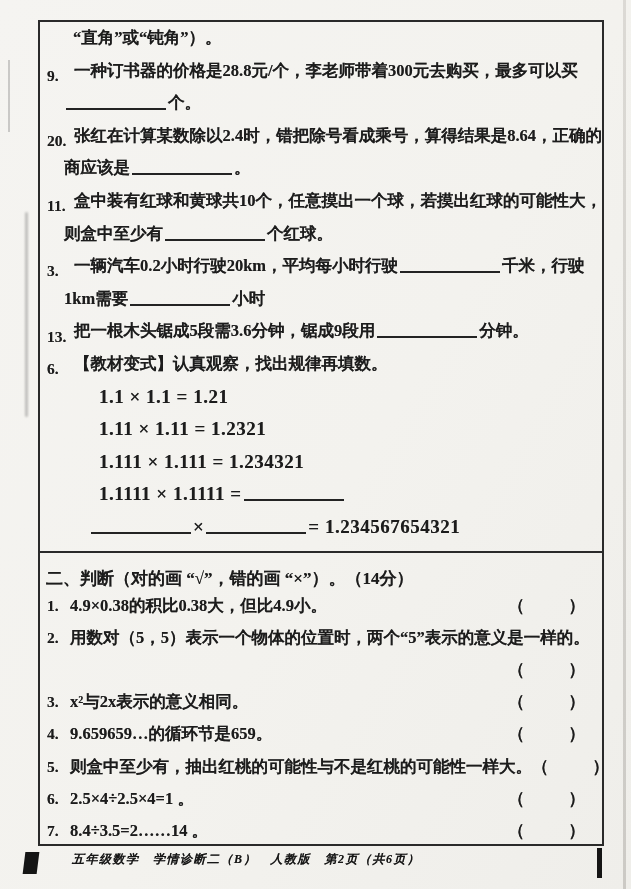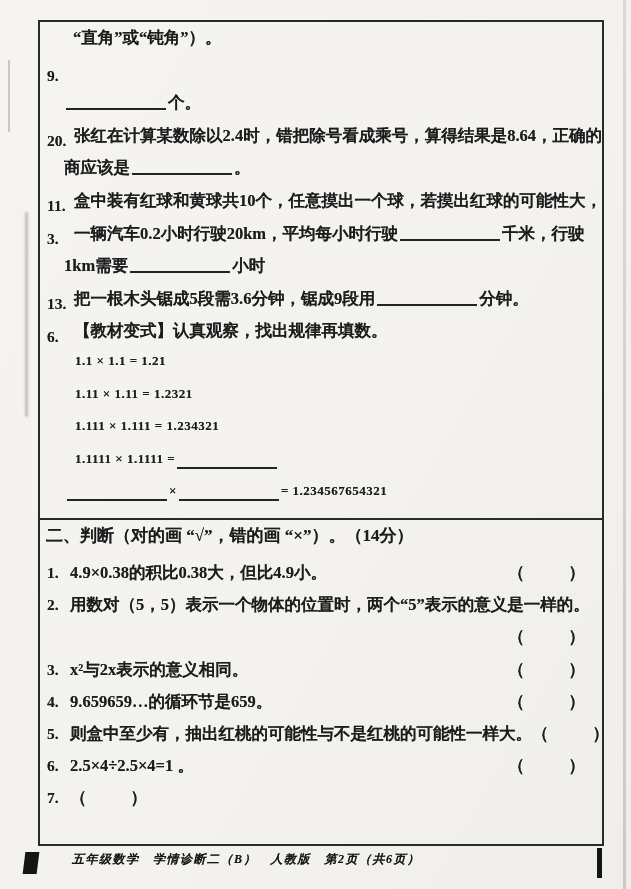--- a/index.html
+++ b/index.html
@@ -25,31 +25,31 @@
     padding-left:34px;
     font-size:16.5px;font-weight:bold;
     white-space:nowrap;
   }
   .row .num,.jrow .num{
     position:absolute;left:7px;top:50%;transform:translateY(-50%);
     font-size:15.5px;font-weight:bold;
   }
   .row.header1{padding-left:33px;}
   .row.cont{padding-left:24px;}
-  .row.eq{padding-left:35px;font-size:13px;letter-spacing:.5px;}
+  .row.eq{padding-left:35px;font-size:19px;letter-spacing:.5px;margin-left:24px;}
   .row.eq5{padding-left:25px;}
   .blank{
     display:inline-block;width:100px;height:16px;
     border-bottom:2px solid #232323;
     margin:0 2px;
   }
   .divider{border-top:2.5px solid #2a2a2a;margin-top:2px;}
   .sec2{padding-top:4px;}
   .jhead{
-    height:33px;display:flex;align-items:flex-start;
+    height:33px;display:flex;align-items:flex-end;
     padding-left:6px;font-size:17px;font-weight:bold;white-space:nowrap;
   }
   .jrow{
     position:relative;height:32.2px;
     display:flex;align-items:center;
     padding-left:30px;padding-right:17px;
     font-size:16.5px;font-weight:bold;white-space:nowrap;
   }
   .jrow .jtext{flex:1;}
   .paren{display:inline-flex;gap:44px;font-weight:bold;}
@@ -74,39 +74,45 @@
 
   <div class="box">
 
     <div class="sec1">
       <div class="row header1">
         <span>“直角”或“钝角”）。</span>
       </div>
 
       <div class="row">
         <span class="num">9.</span>
+        <span>一种订书器的价格是28.8元/个，李老师带着300元去购买，最多可以买</span>
       </div>
       <div class="row cont">
         <span class="blank"></span>
         <span>个。</span>
       </div>
 
       <div class="row">
         <span class="num">20.</span>
         <span>张红在计算某数除以2.4时，错把除号看成乘号，算得结果是8.64，正确的</span>
       </div>
       <div class="row cont">
         <span>商应该是</span>
         <span class="blank"></span>
         <span>。</span>
       </div>
 
       <div class="row">
         <span class="num">11.</span>
         <span>盒中装有红球和黄球共10个，任意摸出一个球，若摸出红球的可能性大，</span>
+      </div>
+      <div class="row cont">
+        <span>则盒中至少有</span>
+        <span class="blank"></span>
+        <span>个红球。</span>
       </div>
 
       <div class="row">
         <span class="num">3.</span>
         <span>一辆汽车0.2小时行驶20km，平均每小时行驶</span>
         <span class="blank"></span>
         <span>千米，行驶</span>
       </div>
       <div class="row cont">
         <span>1km需要</span>
@@ -205,20 +211,21 @@
         <span class="num">6.</span>
         <span class="jtext">2.5×4÷2.5×4=1 。</span>
         <span class="paren">
           <span>（</span>
           <span>）</span>
         </span>
       </div>
 
       <div class="jrow">
         <span class="num">7.</span>
+        <span class="jtext">8.4÷3.5=2……14 。</span>
         <span class="paren">
           <span>（</span>
           <span>）</span>
         </span>
       </div>
     </div>
   </div>
 
   <div class="footer">
     <span>五年级数学　学情诊断二（B）　人教版　第2页（共6页）</span>

